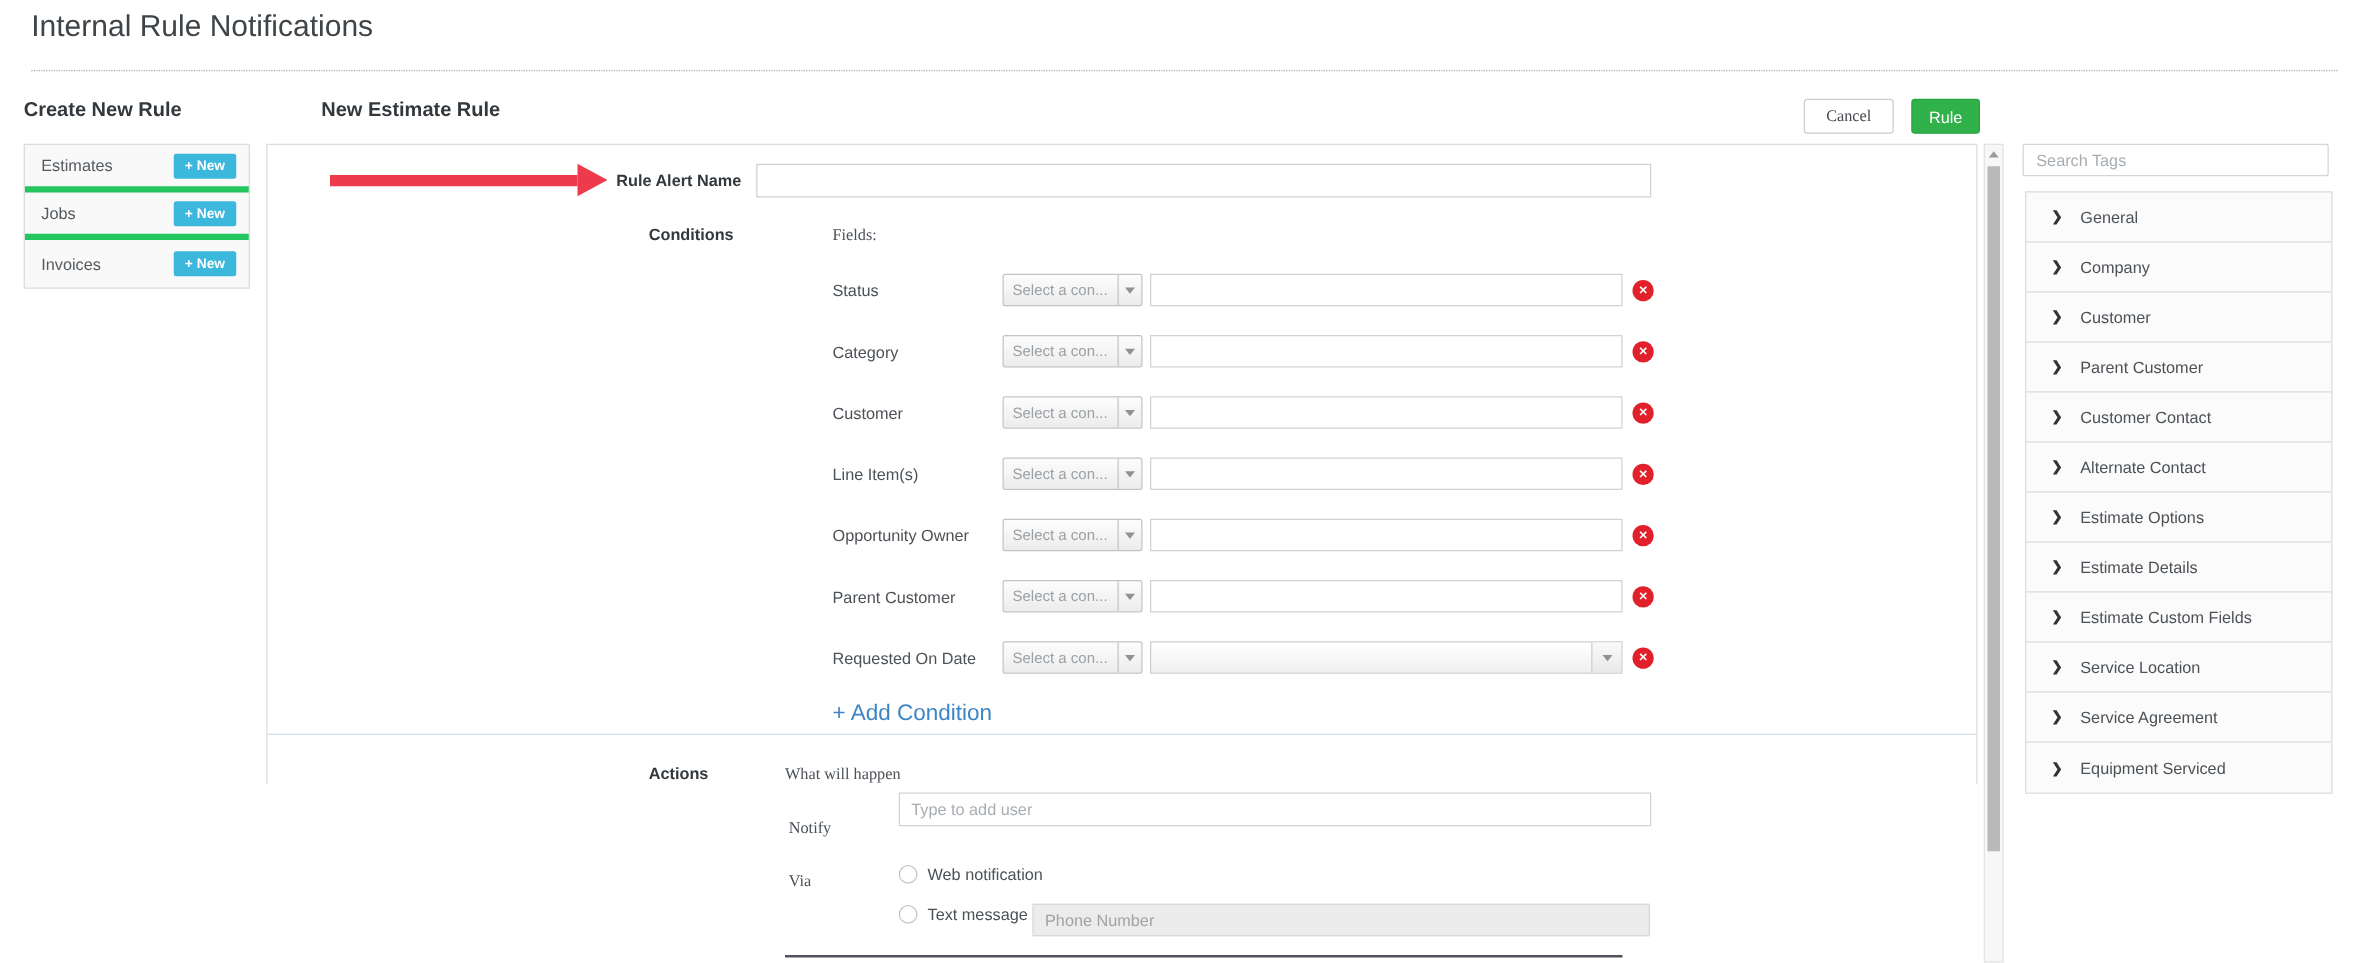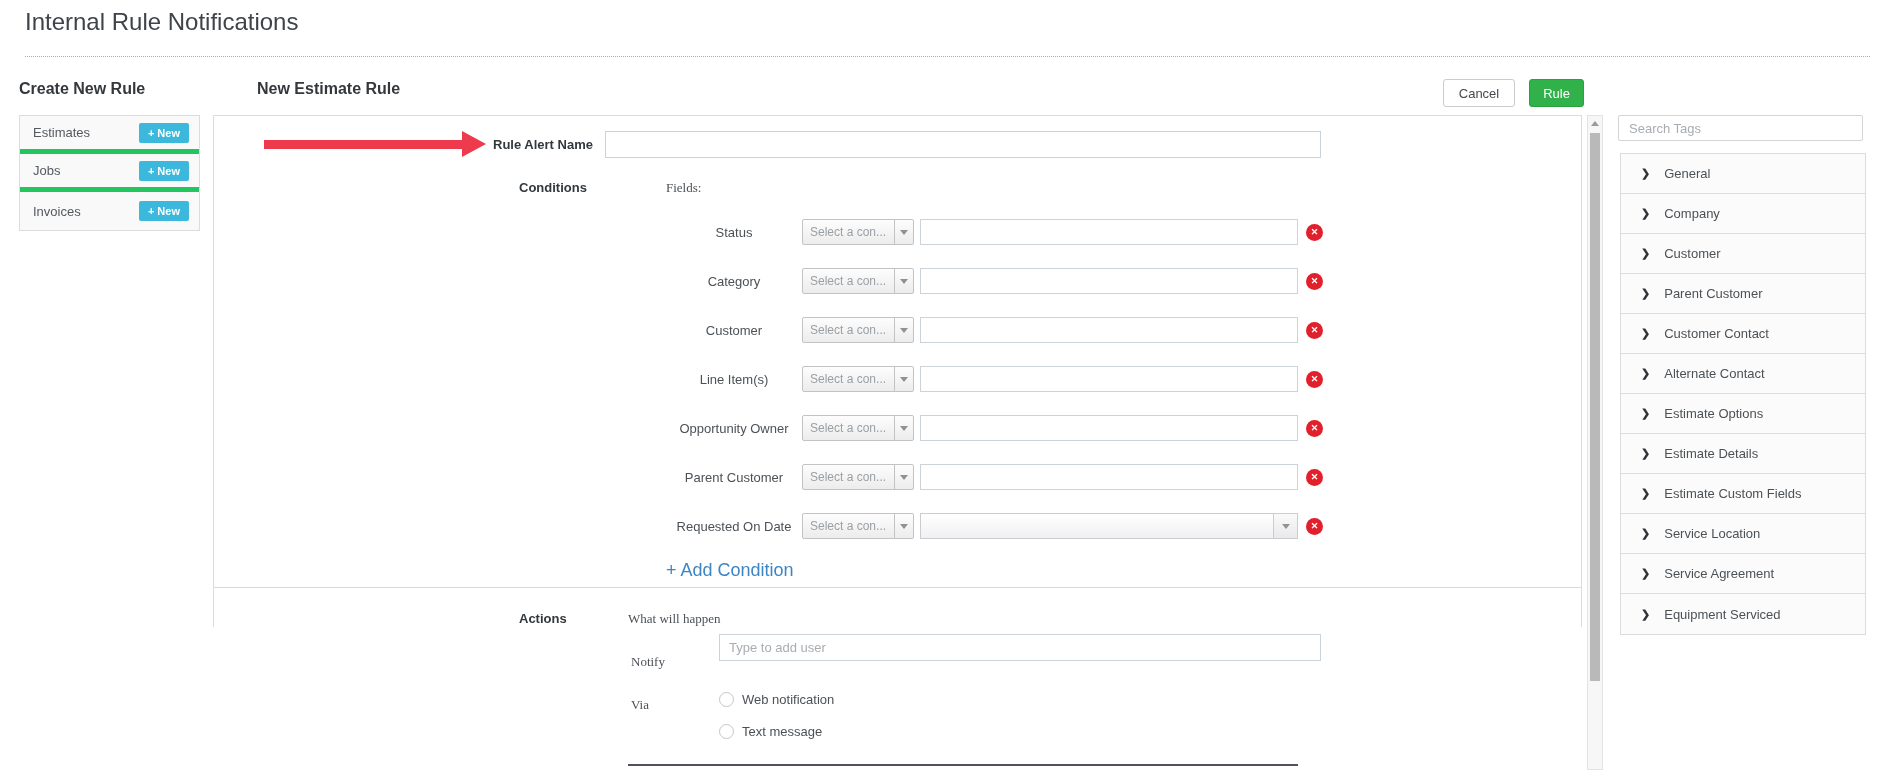--- a/index.html
+++ b/index.html
@@ -19,21 +19,21 @@
                border:1px solid #dcdcdc; background:#f9f9f9; }
   .left-item { height:38px; border-bottom:5px solid #22c55e; display:flex; align-items:center;
                justify-content:space-between; padding:0 10px 0 13px; font-size:13px; color:#54595e; }
   .left-item:last-child { border-bottom:none; }
   .new-btn { background:#3cb8dc; color:#fff; border:none; font-size:11px; font-weight:bold;
              padding:4px 9px; border-radius:2px; cursor:pointer; font-family:inherit; }
 
   
   .cancel-btn { position:absolute; left:1443px; top:79px; width:72px; height:28px; background:#fff;
                 border:1px solid #ccc; border-radius:3px; font-size:13px; color:#45494e;
-                cursor:pointer; font-family:Liberation Sans, sans-serif; }
+                cursor:pointer; font-family:Liberation Serif, serif; }
   .save-btn { position:absolute; left:1529px; top:79px; width:55px; height:28px; background:#30b14a;
               border:1px solid #2aa33f; border-radius:3px; font-size:13px; color:#fff;
               cursor:pointer; font-family:inherit; }
 
   
   .main-panel { position:absolute; left:213px; top:115px; width:1369px; height:512px;
                 background:#fff; border:1px solid #dcdcdc; border-bottom:none; }
 
   .red-arrow { position:absolute; left:50px; top:15px; width:222px; height:26px; }
   .red-arrow .shaft { position:absolute; left:0; top:9px; width:198px; height:9px; background:#ed3b4d; }
@@ -47,21 +47,21 @@
   .rule-label { left:279px; top:21px; }
   .rule-input { position:absolute; left:391px; top:15px; width:716px; height:27px;
                 border:1px solid #c9d2d8; background:#fff; font-size:13px; padding:0 8px;
                 color:#555; outline:none; font-family:inherit; }
 
   .conditions-label { left:305px; top:64px; }
   .fields-label { left:452px; top:64px; }
 
   .cond-rows { position:absolute; left:452px; top:103px; }
   .cond-row { height:26px; margin-bottom:23px; display:flex; align-items:center; }
-  .cond-label { width:136px; font-size:13px; color:#4c5156;text-align:center; }
+  .cond-label { width:136px; font-size:13px; color:#4c5156; }
   .select-box { width:112px; height:26px; border:1px solid #c3c3c3; border-radius:2px;
                 background:linear-gradient(#fdfdfd,#ececec); display:flex; cursor:pointer; }
   .select-text { flex:1; font-size:12px; color:#9aa0a5; line-height:24px; padding-left:7px;
                  overflow:hidden; white-space:nowrap; }
   .select-arrow-seg { width:19px; border-left:1px solid #c3c3c3; display:flex;
                       align-items:center; justify-content:center; }
   .tri-down { width:0; height:0; border-left:4px solid transparent; border-right:4px solid transparent;
               border-top:5px solid #8e9296; }
   .value-input { margin-left:6px; width:378px; height:26px; border:1px solid #ccd3d9;
                  background:#fff; font-size:13px; padding:0 8px; color:#555; outline:none;
@@ -270,20 +270,21 @@
   <span class="plain via-label">Via</span>
 
   <div class="radio-row radio-row-1">
     <span class="radio"></span>
     <span>Web notification</span>
   </div>
   <div class="radio-row radio-row-2">
     <span class="radio"></span>
     <span>Text message</span>
   </div>
+  <input class="phone-input" type="text" placeholder="Phone Number" style="">
 
   <div class="bottom-line"></div>
 </div>
 
 <div class="scrollbar">
   <div class="sb-up">
       <span class="tri-up"></span>
     </div>
   <div class="sb-thumb"></div>
 </div>

